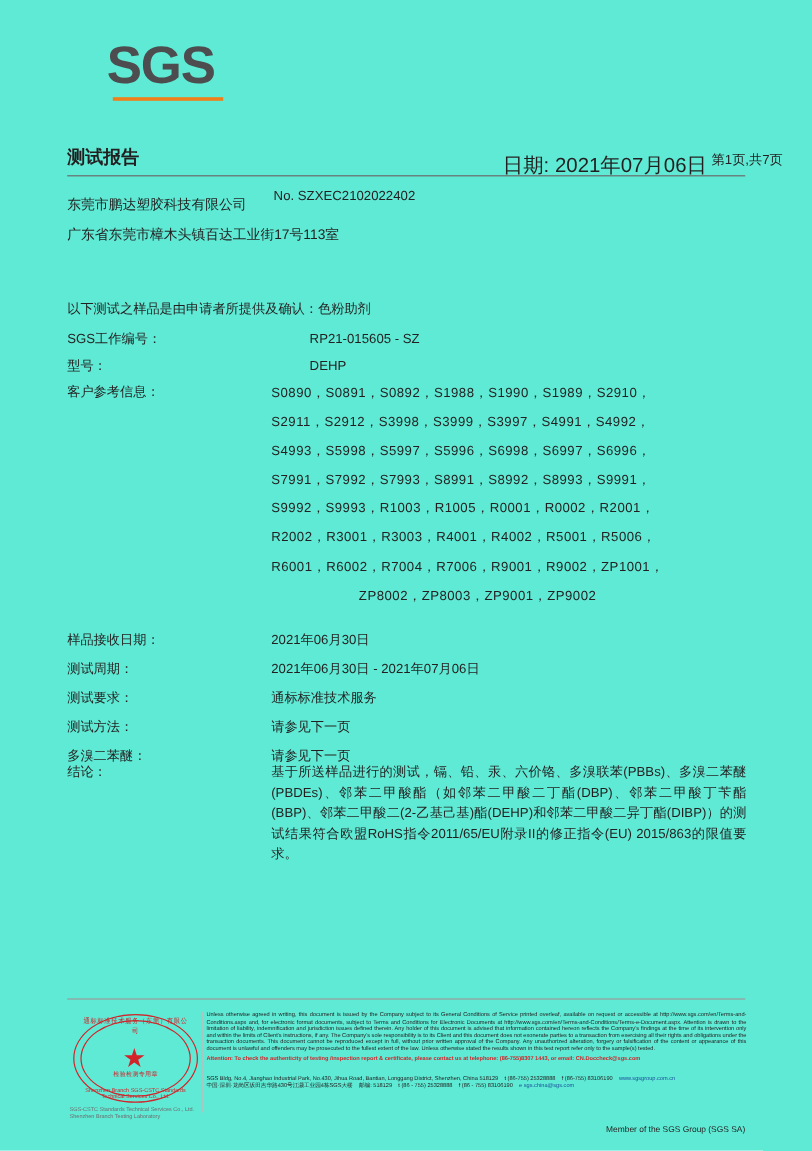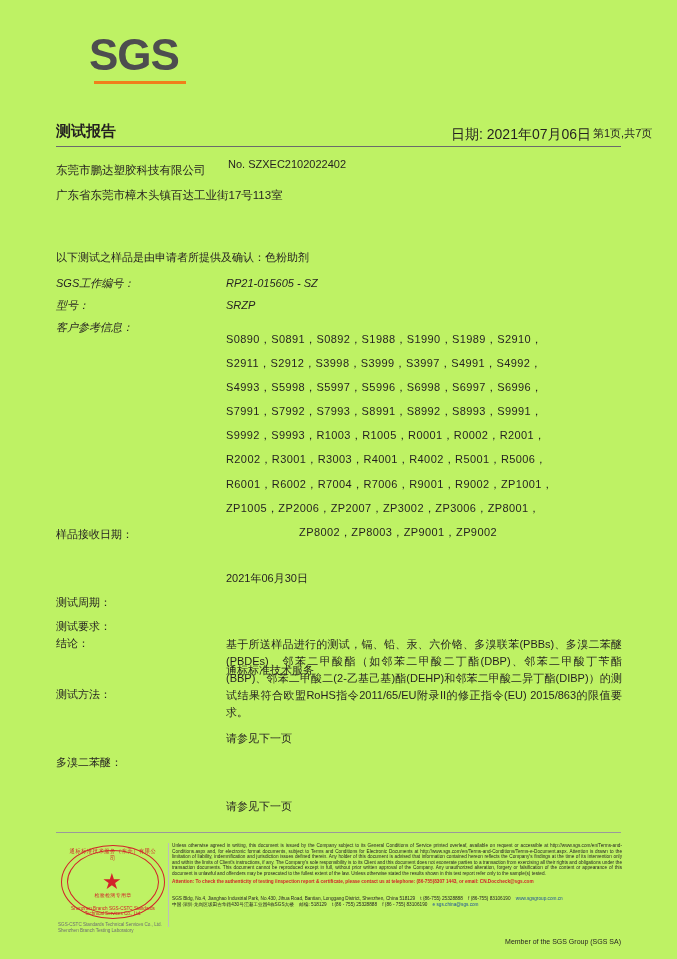--- a/index.html
+++ b/index.html
@@ -8,21 +8,21 @@
     background: #ffffff;
   }
   body {
     font-family: "Liberation Sans", sans-serif;
     color: #231f20;
   }
   .page {
     position: relative;
     width: 677px;
     height: 959px;
-    background: #bef264;
+    background: #5eead4;
     overflow: hidden;
   }
 
   
   .logo-wrap {
     position: absolute;
     left: 89px;
     top: 33px;
     width: 110px;
     height: 50px;
@@ -57,22 +57,21 @@
     position: absolute;
     left: 228px;
     top: 126px;
     font-size: 11px;
     margin-top: 32px;
   }
   .report-date {
     position: absolute;
     left: 419px;
     top: 126px;
-    font-size: 14px;
-    margin-left: 32px;
+    font-size: 17px;
   }
   .page-count {
     position: absolute;
     left: 545px;
     top: 126px;
     font-size: 11px;
     margin-left: 48px;
   }
   .title-rule {
     position: absolute;
@@ -109,73 +108,72 @@
   .fields {
     position: absolute;
     left: 56px;
     top: 272px;
     width: 570px;
   }
   .field-row {
     display: flex;
     align-items: flex-start;
     margin-bottom: 0px;
-    font-style: italic;
   }
   .field-label {
     width: 170px;
     flex: 0 0 170px;
     font-size: 11px;
     line-height: 22px;
     color: #231f20;
   }
   .field-value {
     flex: 1 1 auto;
     font-size: 11px;
     line-height: 22px;
     color: #231f20;
+    margin-left: 32px;
   }
 
   
   .refs {
     position: absolute;
     left: 226px;
     top: 316px;
     width: 330px;
     font-size: 11px;
     line-height: 24.1px;
     letter-spacing: 0.4px;
-    margin-top: 11px;
   }
   .refs div:last-child {
     text-indent: 14px;
     text-align: center;
   }
 
   .fields2 {
     position: absolute;
     left: 56px;
     top: 522px;
     width: 570px;
   }
   .field-row2 {
     display: flex;
     align-items: flex-start;
+    justify-content: flex-end;
   }
   .field-label2 {
     width: 170px;
     flex: 0 0 170px;
     font-size: 11px;
     line-height: 24px;
   }
   .field-value2 {
     flex: 1 1 auto;
     font-size: 11px;
     line-height: 24px;
-    margin-top: 44px;
   }
 
   
   .conclusion-label {
     position: absolute;
     left: 56px;
     top: 636px;
     font-size: 11px;
   }
   .conclusion-text {
@@ -342,47 +340,47 @@
 
   <div class="sample-statement">以下测试之样品是由申请者所提供及确认：色粉助剂</div>
 
   <div class="fields">
     <div class="field-row">
       <div class="field-label">SGS工作编号：</div>
       <div class="field-value">RP21-015605 - SZ</div>
     </div>
     <div class="field-row">
       <div class="field-label">型号：</div>
-      <div class="field-value">SRZP</div>
+      <div class="field-value">DEHP</div>
     </div>
     <div class="field-row">
       <div class="field-label">客户参考信息：</div>
       <div class="field-value"></div>
     </div>
   </div>
 
   <div class="refs">
     <div>S0890，S0891，S0892，S1988，S1990，S1989，S2910，</div>
     <div>S2911，S2912，S3998，S3999，S3997，S4991，S4992，</div>
     <div>S4993，S5998，S5997，S5996，S6998，S6997，S6996，</div>
     <div>S7991，S7992，S7993，S8991，S8992，S8993，S9991，</div>
     <div>S9992，S9993，R1003，R1005，R0001，R0002，R2001，</div>
     <div>R2002，R3001，R3003，R4001，R4002，R5001，R5006，</div>
     <div>R6001，R6002，R7004，R7006，R9001，R9002，ZP1001，</div>
-    <div>ZP1005，ZP2006，ZP2007，ZP3002，ZP3006，ZP8001，</div>
     <div>ZP8002，ZP8003，ZP9001，ZP9002</div>
   </div>
 
   <div class="fields2">
     <div class="field-row2">
       <div class="field-label2">样品接收日期：</div>
       <div class="field-value2">2021年06月30日</div>
     </div>
     <div class="field-row2">
       <div class="field-label2">测试周期：</div>
+      <div class="field-value2">2021年06月30日 - 2021年07月06日</div>
     </div>
     <div class="field-row2">
       <div class="field-label2">测试要求：</div>
       <div class="field-value2">通标标准技术服务</div>
     </div>
     <div class="field-row2">
       <div class="field-label2">测试方法：</div>
       <div class="field-value2">请参见下一页</div>
     </div>
     <div class="field-row2">

